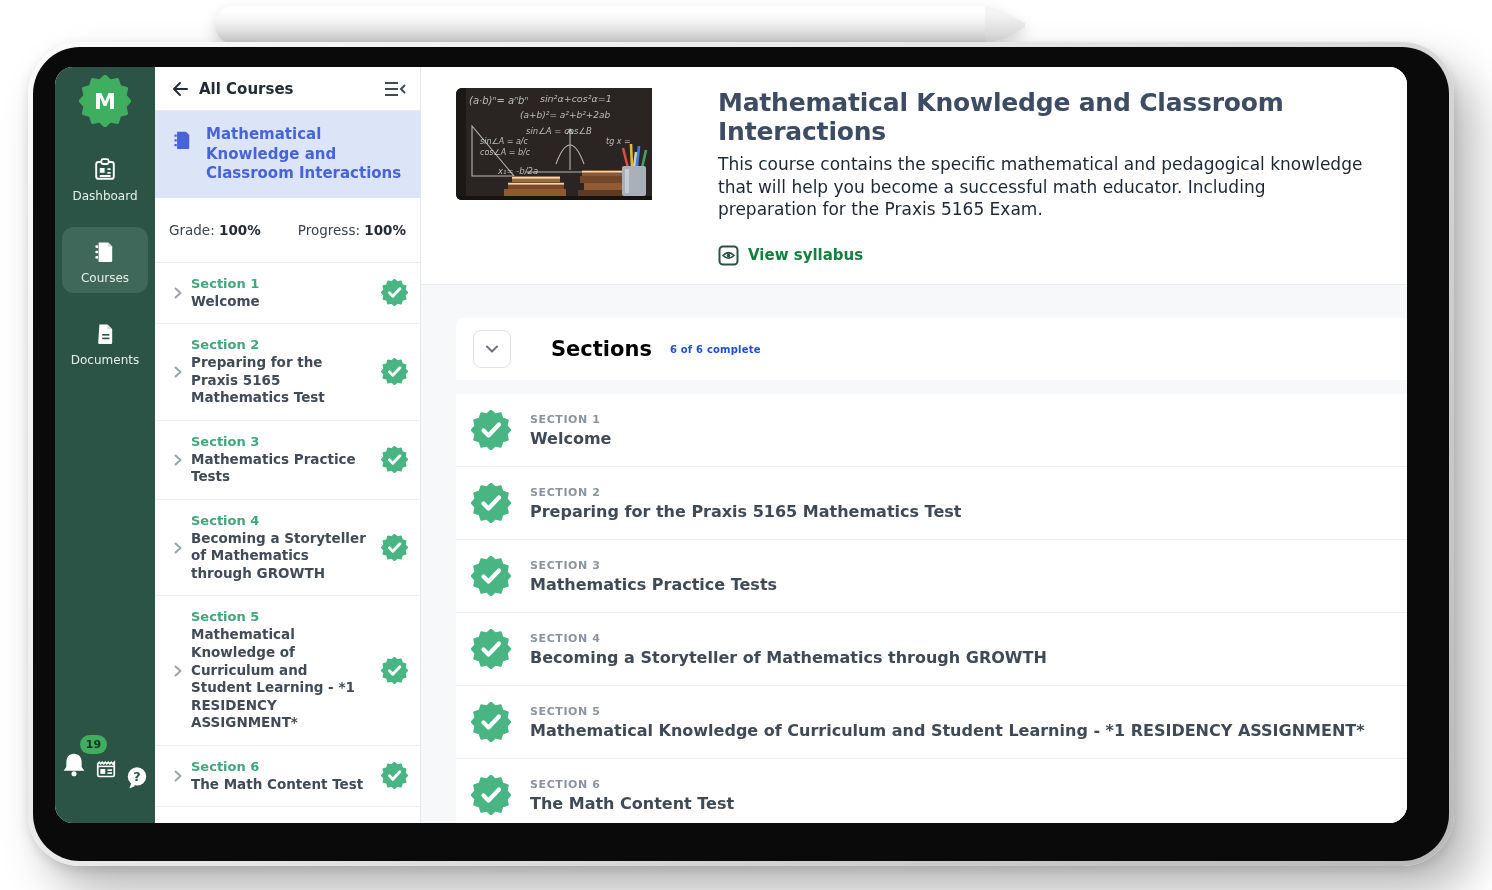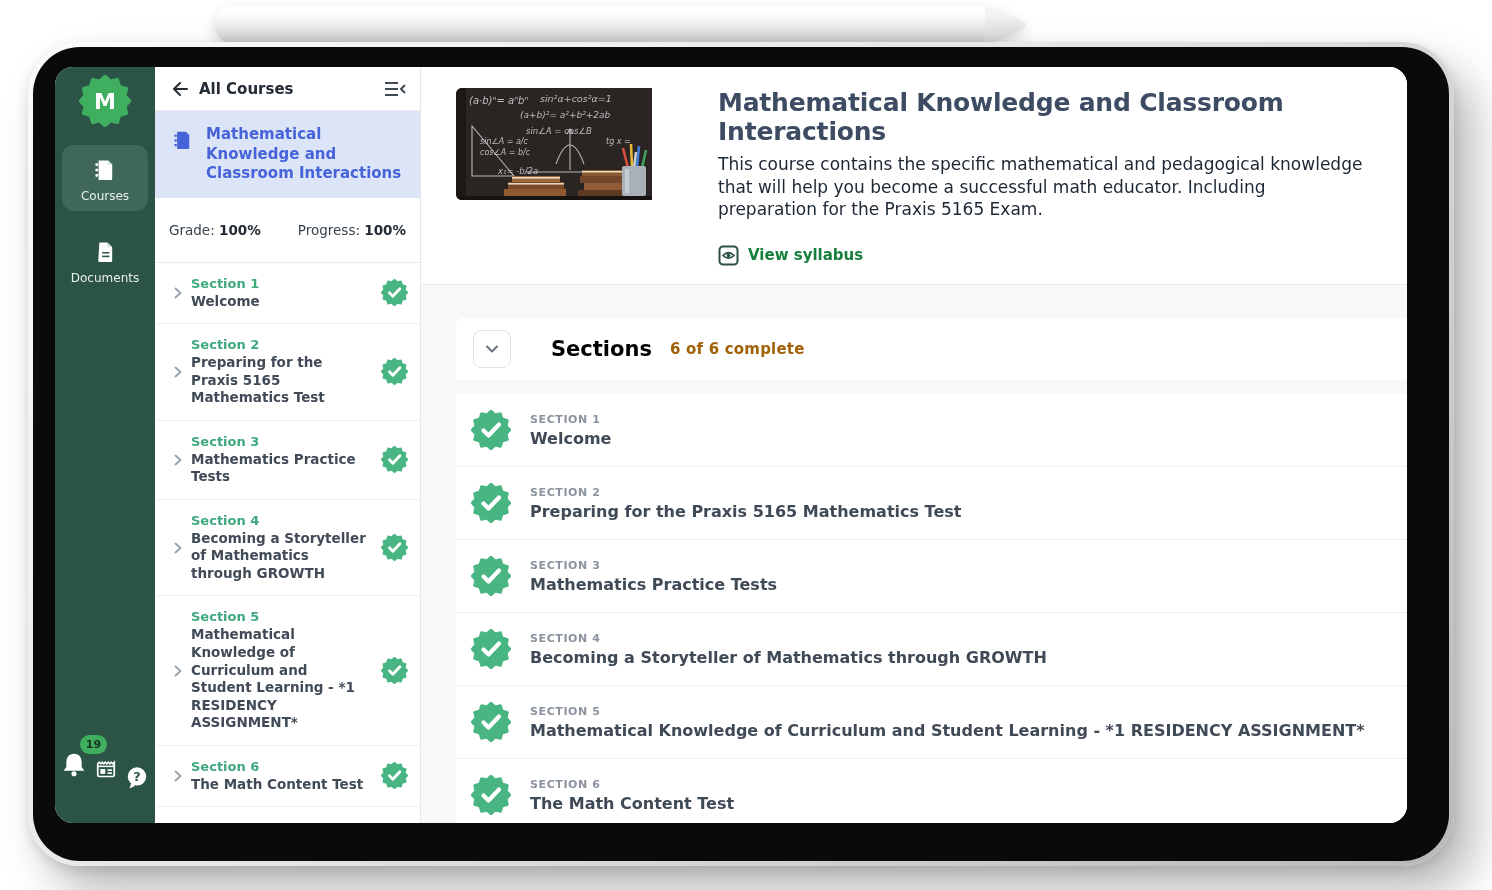--- a/index.html
+++ b/index.html
@@ -65,21 +65,21 @@
   .course-title { font-size:25px; font-weight:bold; color:#3d4b63; letter-spacing:-0.2px; margin-bottom:7px; }
   .course-desc { font-size:17px; color:#1c2733; line-height:1.33; max-width:648px; }
   .syllabus-link { display:inline-flex; align-items:center; gap:9px; margin-top:24px; cursor:pointer;
     font-size:15px; font-weight:bold; color:#15803d; }
 
   .sections-card { margin:33px 0 0 35px; }
   .sc-header { background:#ffffff; border-radius:8px 0 0 0; height:62px; display:flex; align-items:center; padding:0 0 0 17px; }
   .sc-chevron-btn { width:38px; height:38px; border:1px solid #dfe3e7; border-radius:8px; background:#fff;
     display:flex; align-items:center; justify-content:center; cursor:pointer; }
   .sc-title { font-size:21px; font-weight:bold; color:#000000; margin-left:40px; }
-  .sc-count { font-size:15px; font-weight:bold; color:#a16207; margin-left:18px; letter-spacing:.2px; }
+  .sc-count { font-size:10px; font-weight:bold; color:#1d4ed8; margin-left:18px; letter-spacing:.2px; }
   .sc-gap { height:14px; }
   .sc-rows { background:#ffffff; }
   .m-row { height:73px; display:flex; align-items:center; padding-left:15px; border-bottom:1px solid #eef0f2; cursor:pointer; }
   .m-texts { margin-left:19px; }
   .m-label { font-size:11px; font-weight:bold; color:#8a939e; letter-spacing:.6px; text-transform:uppercase; margin-bottom:3px; }
   .m-title { font-size:16px; font-weight:bold; color:#3f4a56; }
 </style>
 </head>
 <body>
 
@@ -95,20 +95,31 @@
       <div class="screen">
 
         <div class="nav-rail">
           <div class="logo-wrap">
             <svg width="52" height="52" viewBox="0 0 40 40">
               <polygon points="20,1 24.1,4.7 29.5,3.5 31.2,8.8 36.5,10.5 35.3,15.9 39,20 35.3,24.1 36.5,29.5 31.2,31.2 29.5,36.5 24.1,35.3 20,39 15.9,35.3 10.5,36.5 8.8,31.2 3.5,29.5 4.7,24.1 1,20 4.7,15.9 3.5,10.5 8.8,8.8 10.5,3.5 15.9,4.7" fill="#3fae5e" stroke="#3fae5e" stroke-width="2.5" stroke-linejoin="round"></polygon>
               <text x="20" y="26.5" font-size="17" font-weight="bold" fill="#ffffff" text-anchor="middle">M</text>
             </svg>
           </div>
 
+          <div class="nav-item">
+            <svg width="32" height="32" viewBox="0 0 40 40">
+              <rect x="9" y="10" width="22" height="21" rx="3" fill="none" stroke="#fff" stroke-width="2.4"></rect>
+              <rect x="15.5" y="6.5" width="9" height="6" rx="2" fill="#2b5447" stroke="#fff" stroke-width="2.2"></rect>
+              <rect x="13.5" y="17.5" width="6" height="6" fill="#fff"></rect>
+              <line x1="23" y1="19" x2="27" y2="19" stroke="#fff" stroke-width="2.2"></line>
+              <line x1="23" y1="23.5" x2="27" y2="23.5" stroke="#fff" stroke-width="2.2"></line>
+              <line x1="13.5" y1="27.5" x2="27" y2="27.5" stroke="#fff" stroke-width="2.2"></line>
+            </svg>
+            <span>Dashboard</span>
+          </div>
 
           <div class="nav-item active">
             <svg width="32" height="32" viewBox="0 0 40 40">
               <path d="M12 8 h12 l5 5 v18 a1.5 1.5 0 0 1 -1.5 1.5 h-15.5 z" fill="#fff"></path>
               <path d="M24 8 l5 5 h-5 z" fill="#cfe0d6"></path>
               <rect x="8" y="11.5" width="3.4" height="3.4" rx="1" fill="#fff"></rect>
               <rect x="8" y="18.3" width="3.4" height="3.4" rx="1" fill="#fff"></rect>
               <rect x="8" y="25.1" width="3.4" height="3.4" rx="1" fill="#fff"></rect>
             </svg>
             <span>Courses</span>

